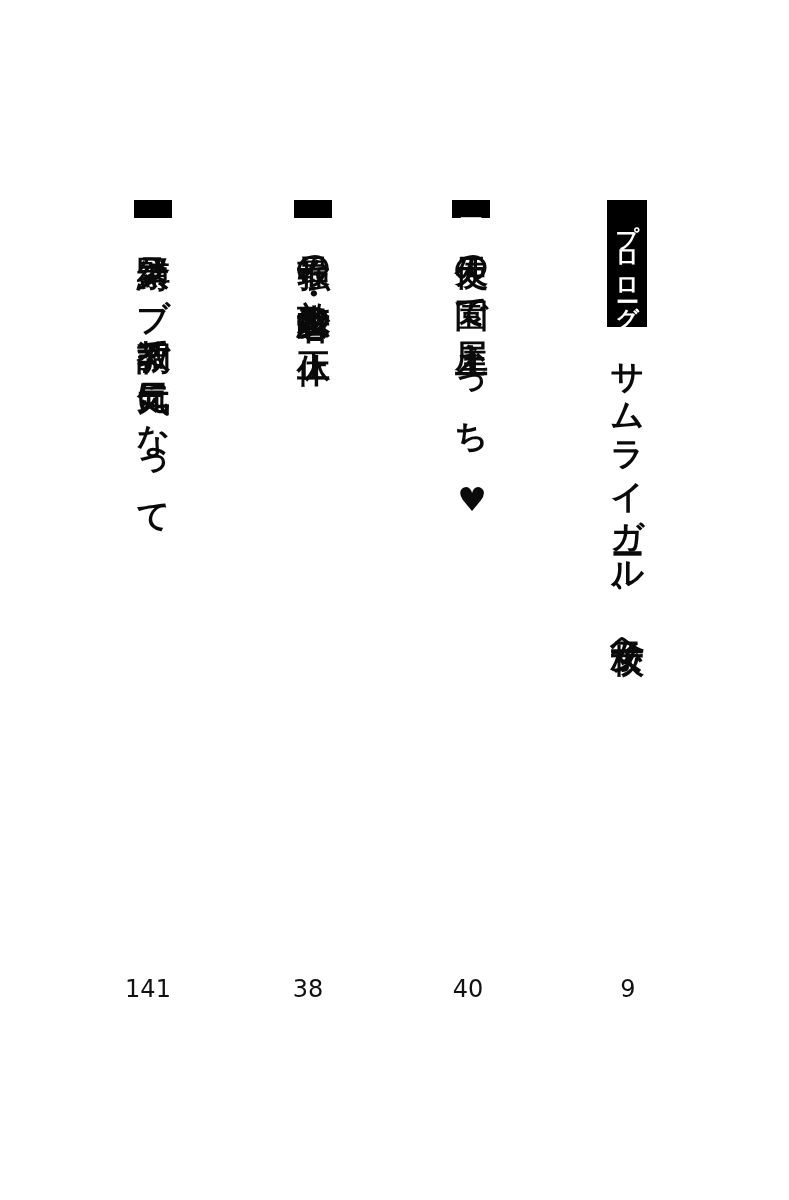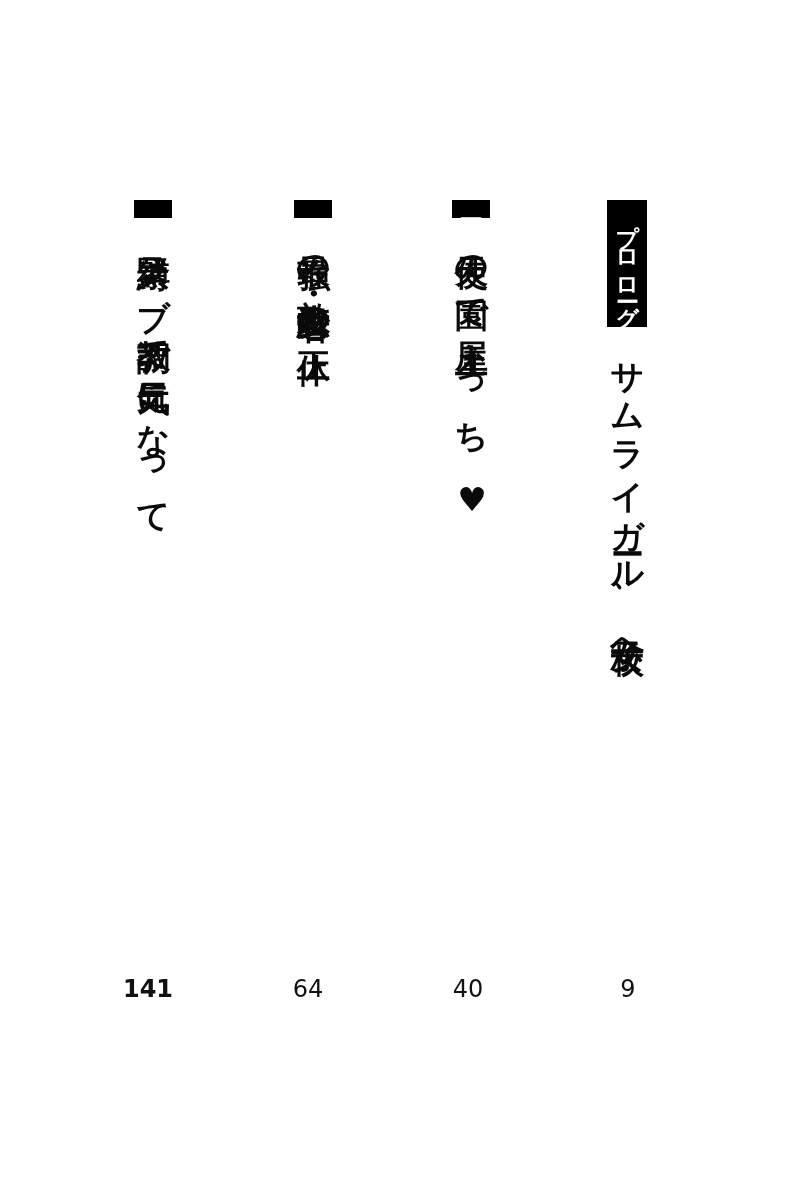--- a/index.html
+++ b/index.html
@@ -78,21 +78,21 @@
     top: 975px;
     width: 80px;
     text-align: center;
     font-family: "DejaVu Sans", "Liberation Sans", sans-serif;
     font-size: 24px;
     color: #111111;
   }
   .page-num.col0 { left: 588px; }
   .page-num.col1 { left: 428px; }
   .page-num.col2 { left: 268px; }
-  .page-num.col3 { left: 108px; font-weight: bold; }
+  .page-num.col3 { left: 108px; }
 </style>
 </head>
 <body>
 
 <div id="toc">
 
   <div class="entry col0">
     <div class="label">プロローグ</div>
     <div class="title">サムライガール、女子校へ</div>
   </div>
@@ -107,16 +107,16 @@
     <div class="title">最強の敵・少女忍者の正体</div>
   </div>
 
   <div class="entry col3">
     <div class="label tight">第三幕</div>
     <div class="title">緊縛ラブ調教で元気になって</div>
   </div>
 
   <div class="page-num col0">9</div>
   <div class="page-num col1">40</div>
-  <div class="page-num col2">64</div>
+  <div class="page-num col2">38</div>
   <div class="page-num col3">141</div>
 
 </div>
 
 </body></html>

